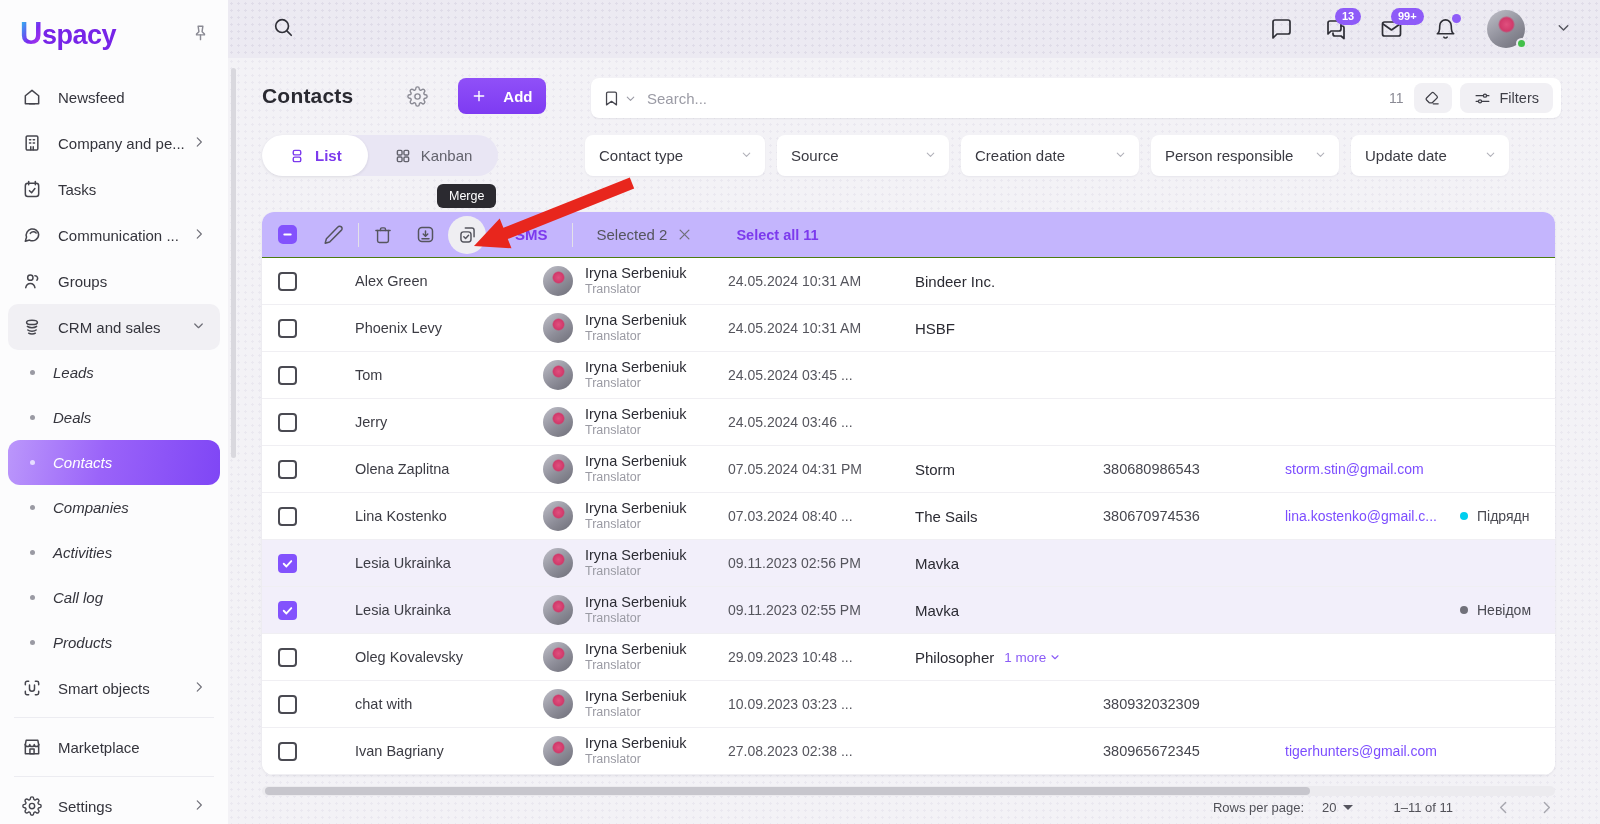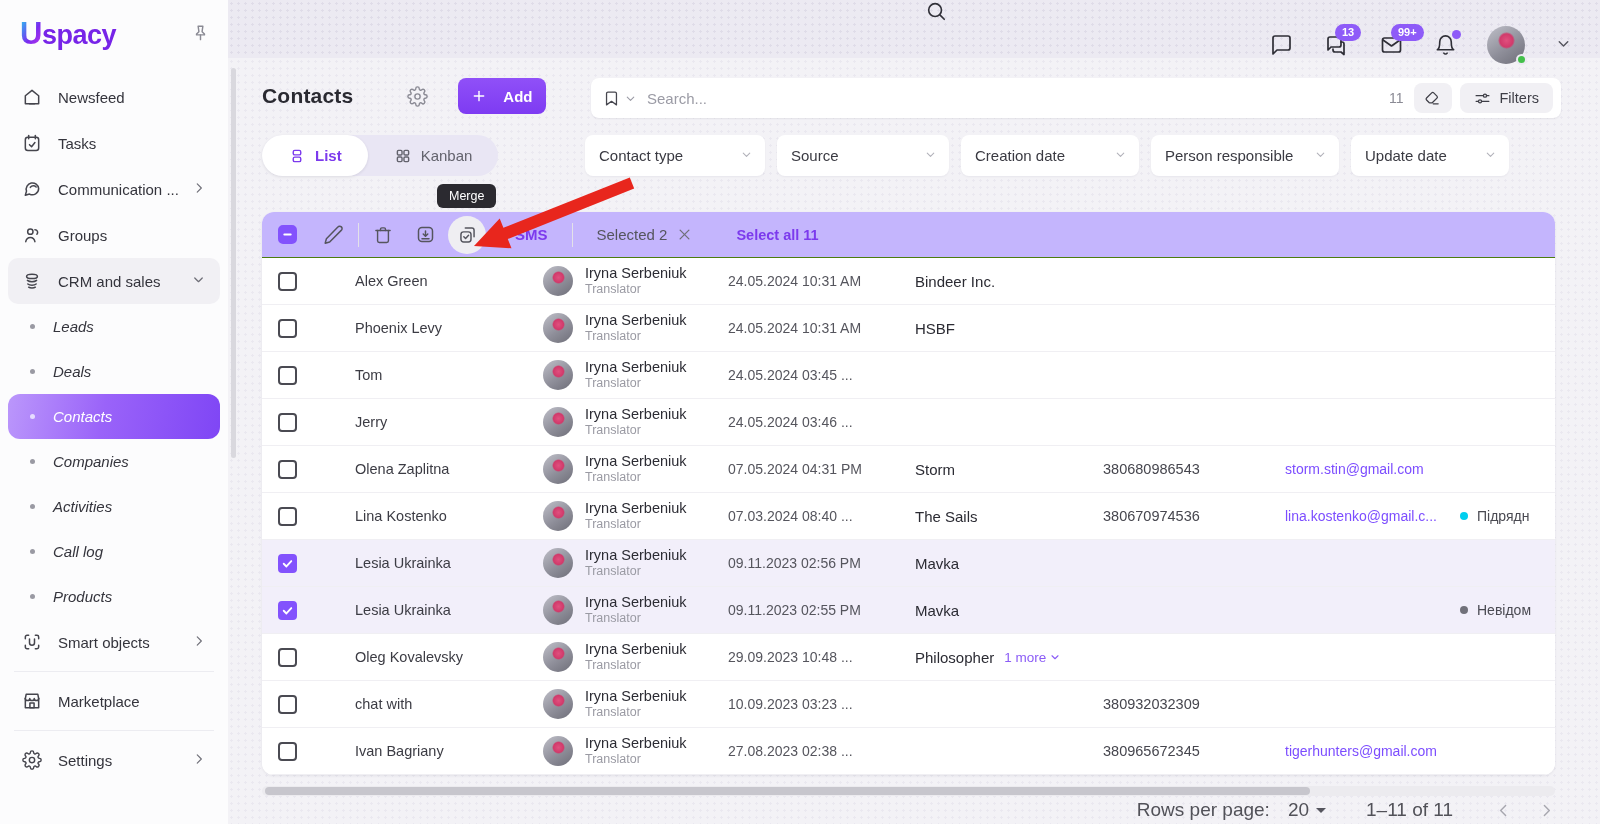--- a/index.html
+++ b/index.html
@@ -25,21 +25,21 @@
   .sub-item .bullet { width:5px; height:5px; border-radius:50%; background:#9a9aa3; margin-right:18px; flex:none; }
   .sub-item.active { background:linear-gradient(100deg,#bb97fb 0%,#9a63f9 45%,#7f46f5 100%); color:#ffffff; }
   .sub-item.active .bullet { background:#e6dcff; }
   .m-divider { height:1px; background:#ececf1; margin:6px 6px; }
 
   
   .topbar { position:absolute; left:228px; top:0; width:1372px; height:58px;
     background-color:#eceaf2;
     background-image:radial-gradient(rgba(110,100,150,0.10) 1px, transparent 1.2px);
     background-size:7px 7px;
-    display:flex; align-items:center; z-index:4;flex-direction:column; }
+    display:flex; align-items:center; z-index:4; }
   .tb-search { margin-left:44px; color:#303038; cursor:pointer; }
   .tb-right { margin-left:auto; display:flex; align-items:center; gap:30px; margin-right:28px; }
   .tb-ic { position:relative; color:#2e2e36; cursor:pointer; display:flex; }
   .badge { position:absolute; top:-9px; left:12px; background:#8e5bf8; color:#fff; font-size:11px; font-weight:bold; padding:2px 7px; border-radius:10px; line-height:13px; }
   .bell-dot { position:absolute; top:-3px; right:-4px; width:9px; height:9px; border-radius:50%; background:#8e5bf8; }
   .avatar { border-radius:50%; background:linear-gradient(145deg,#c0c0c9 0%,#8f8f9a 55%,#6e6e78 100%); position:relative; overflow:visible; cursor:pointer; }
   .avatar::before { content:''; position:absolute; left:30%; top:16%; width:44%; height:44%; border-radius:50%; background:radial-gradient(circle,#e0507e 0%,#d13a6b 55%,rgba(209,58,107,0) 72%); }
   .tb-avatar { width:38px; height:38px; }
   .tb-avatar .online { position:absolute; right:-2px; bottom:-1px; width:11px; height:11px; background:#43c04a; border:2px solid #eceaf2; border-radius:50%; }
   .tb-caret { color:#55555e; cursor:pointer; }
@@ -109,21 +109,21 @@
   .c-company { font-size:15px; color:#2b2b33; display:flex; align-items:center; gap:10px; }
   .more-link { color:#8b5cf6; font-size:13.5px; display:flex; align-items:center; gap:3px; cursor:pointer; }
   .c-phone { font-size:14.5px; color:#46464e; }
   .c-email { font-size:14px; color:#7c4dff; cursor:pointer; }
   .c-status { font-size:14px; color:#4a4a52; display:flex; align-items:center; gap:9px; }
   .st-dot { width:8px; height:8px; border-radius:50%; flex:none; }
 
   .h-scroll { position:absolute; left:34px; top:728px; width:1293px; height:10px; background:#ecebef; border-radius:5px; }
   .h-thumb { position:absolute; left:3px; top:1px; width:1045px; height:8px; background:#c7c6cd; border-radius:4px; cursor:pointer; }
 
-  .pagination { position:absolute; right:45px; top:741px; display:flex; align-items:center; color:#515158; font-size:19px; }
+  .pagination { position:absolute; right:45px; top:741px; display:flex; align-items:center; color:#515158; font-size:13px; }
   .pg-label { margin-right:18px; }
   .pg-value { display:flex; align-items:center; gap:7px; cursor:pointer; margin-right:40px; }
   .pg-caret { width:0; height:0; border-left:5px solid transparent; border-right:5px solid transparent; border-top:5px solid #55555e; }
   .pg-range { margin-right:42px; }
   .pg-nav { color:#a7a7af; cursor:pointer; display:flex; }
   .pg-prev { margin-right:26px; }
 
   .arrow-overlay { position:absolute; left:0; top:0; width:1600px; height:824px; pointer-events:none; z-index:30; }
 </style>
 </head>
@@ -141,20 +141,35 @@
           </svg>
       </span>
     </div>
     <div class="menu">
       <div class="m-item">
         <span class="mi-icon"><svg width="20" height="20" viewBox="0 0 24 24" fill="none" stroke="currentColor" stroke-width="1.8" stroke-linecap="round" stroke-linejoin="round">
               <path d="M4 10.5 12 4l8 6.5V20H4z"></path>
               <line x1="9" y1="20" x2="15" y2="20"></line>
             </svg></span>
         <span class="mi-label">Newsfeed</span>
+      </div>
+      <div class="m-item">
+        <span class="mi-icon"><svg width="20" height="20" viewBox="0 0 24 24" fill="none" stroke="currentColor" stroke-width="1.8" stroke-linecap="round" stroke-linejoin="round">
+              <rect x="5" y="3.5" width="14" height="17" rx="1.5"></rect>
+              <line x1="9" y1="8" x2="10.5" y2="8"></line>
+              <line x1="13.5" y1="8" x2="15" y2="8"></line>
+              <line x1="9" y1="12" x2="10.5" y2="12"></line>
+              <line x1="13.5" y1="12" x2="15" y2="12"></line>
+              <line x1="10.5" y1="20" x2="10.5" y2="16.5"></line>
+              <line x1="13.5" y1="20" x2="13.5" y2="16.5"></line>
+            </svg></span>
+        <span class="mi-label">Company and pe...</span>
+        <span class="mi-chev"><svg width="14" height="14" viewBox="0 0 24 24" fill="none" stroke="currentColor" stroke-width="2" stroke-linecap="round" stroke-linejoin="round">
+              <polyline points="9 5 16 12 9 19"></polyline>
+            </svg></span>
       </div>
       <div class="m-item">
         <span class="mi-icon"><svg width="20" height="20" viewBox="0 0 24 24" fill="none" stroke="currentColor" stroke-width="1.8" stroke-linecap="round" stroke-linejoin="round">
               <rect x="4" y="5" width="16" height="16" rx="3"></rect>
               <line x1="8" y1="3" x2="8" y2="7"></line>
               <line x1="16" y1="3" x2="16" y2="7"></line>
               <polyline points="9 14 11.5 16.5 15.5 11.5"></polyline>
             </svg></span>
         <span class="mi-label">Tasks</span>
       </div>

